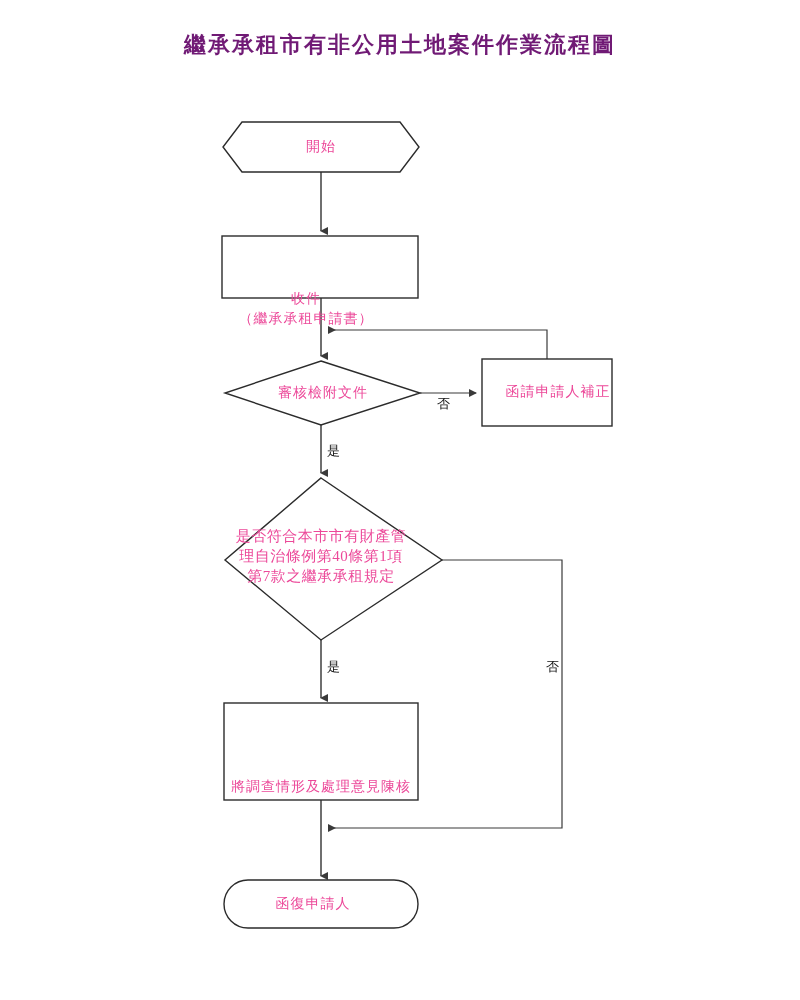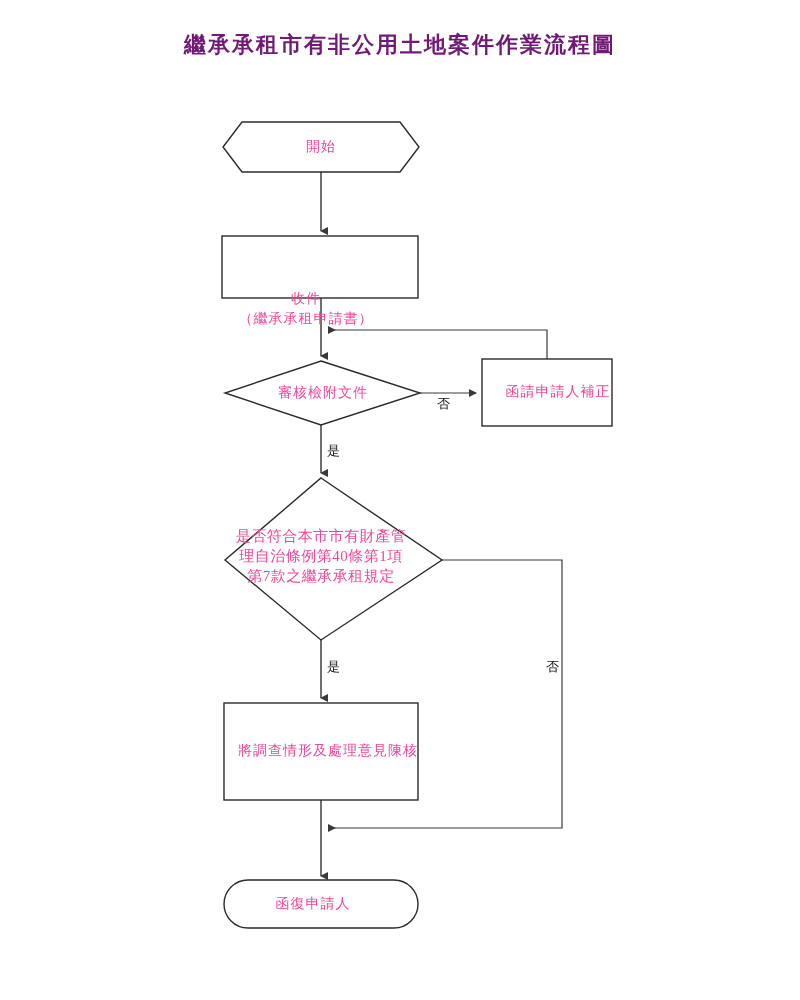--- a/index.html
+++ b/index.html
@@ -144,21 +144,21 @@
 （繼承承租申請書）</div>
 
   <div class="node-label" style="left:225px; top:383px; width:196px;">審核檢附文件</div>
 
   <div class="node-label" style="left:493px; top:382px; width:130px;">函請申請人補正</div>
 
   <div class="node-label small" style="left:216px; top:526px; width:210px;">是否符合本市市有財產管
 理自治條例第40條第1項
 第7款之繼承承租規定</div>
 
-  <div class="node-label" style="left:224px; top:741px; width:194px;text-align:right;">將調查情形及處理意見陳核</div>
+  <div class="node-label" style="left:224px; top:777px; width:194px;">將調查情形及處理意見陳核</div>
 
   <div class="node-label" style="left:224px; top:894px; width:178px;">函復申請人</div>
 
   <div class="edge-label" style="left:437px; top:395px;">否</div>
 
   <div class="edge-label" style="left:327px; top:442px;">是</div>
 
   <div class="edge-label" style="left:327px; top:658px;">是</div>
 
   <div class="edge-label" style="left:546px; top:658px;">否</div>

